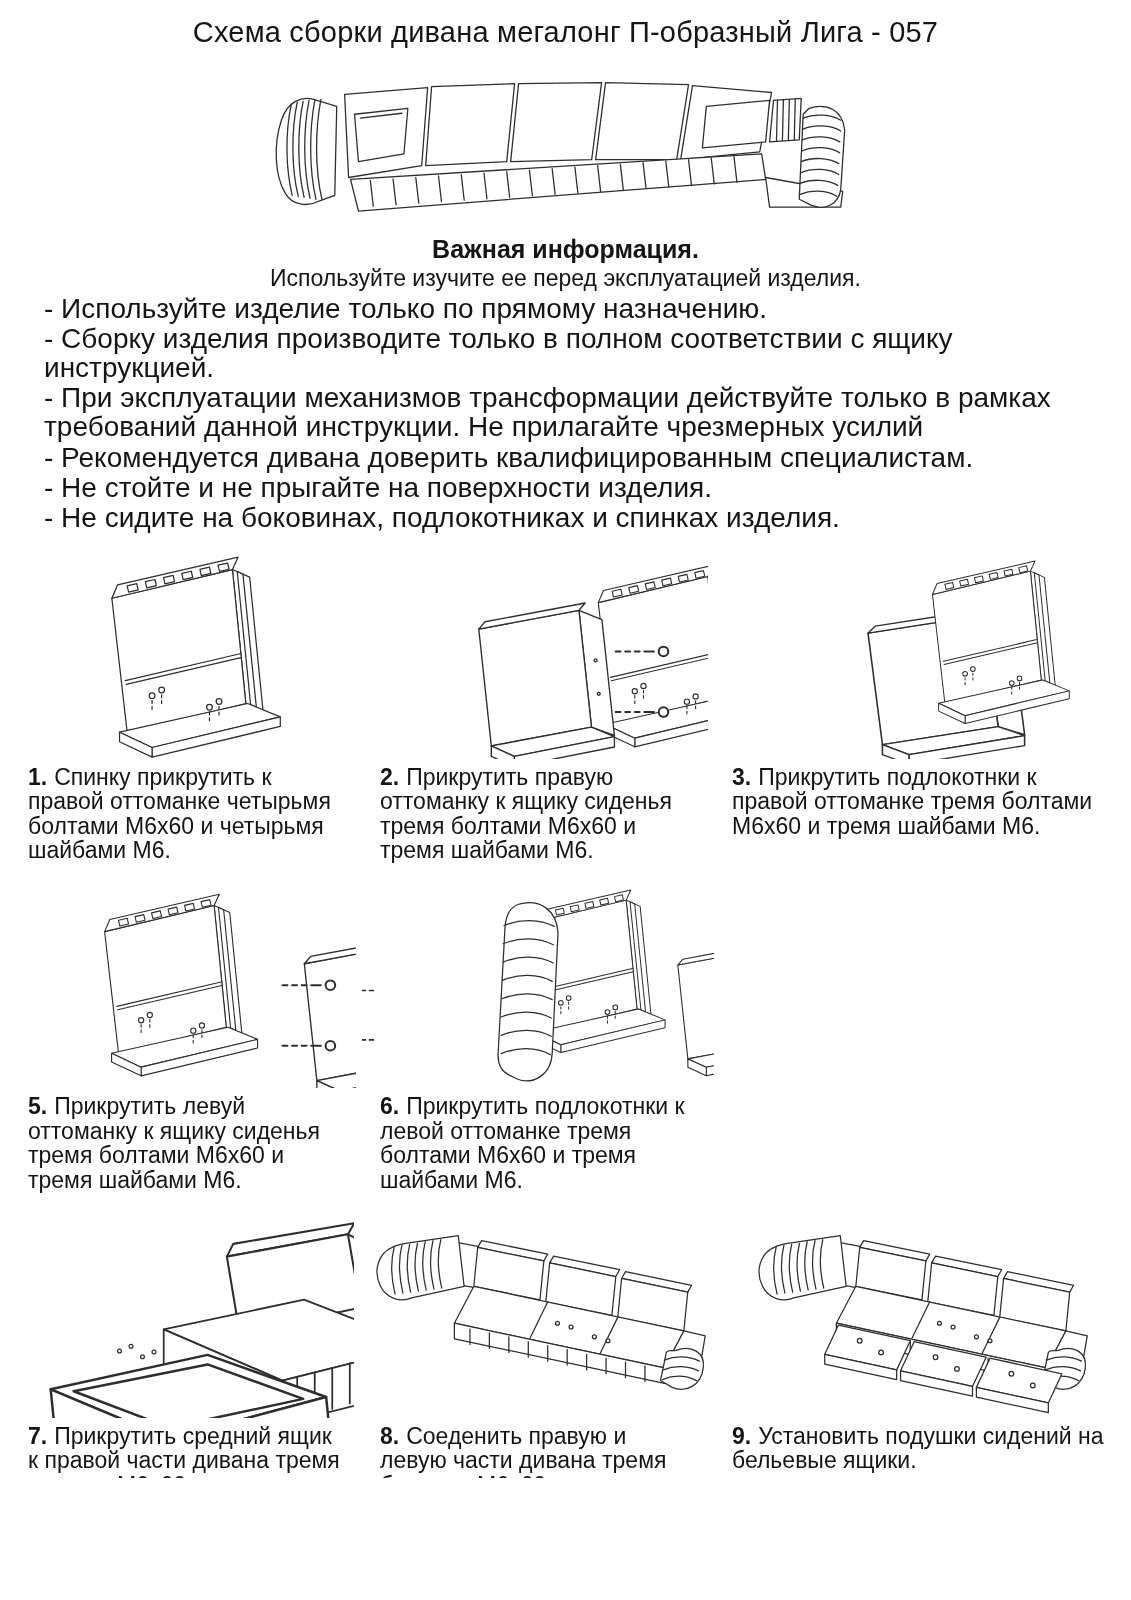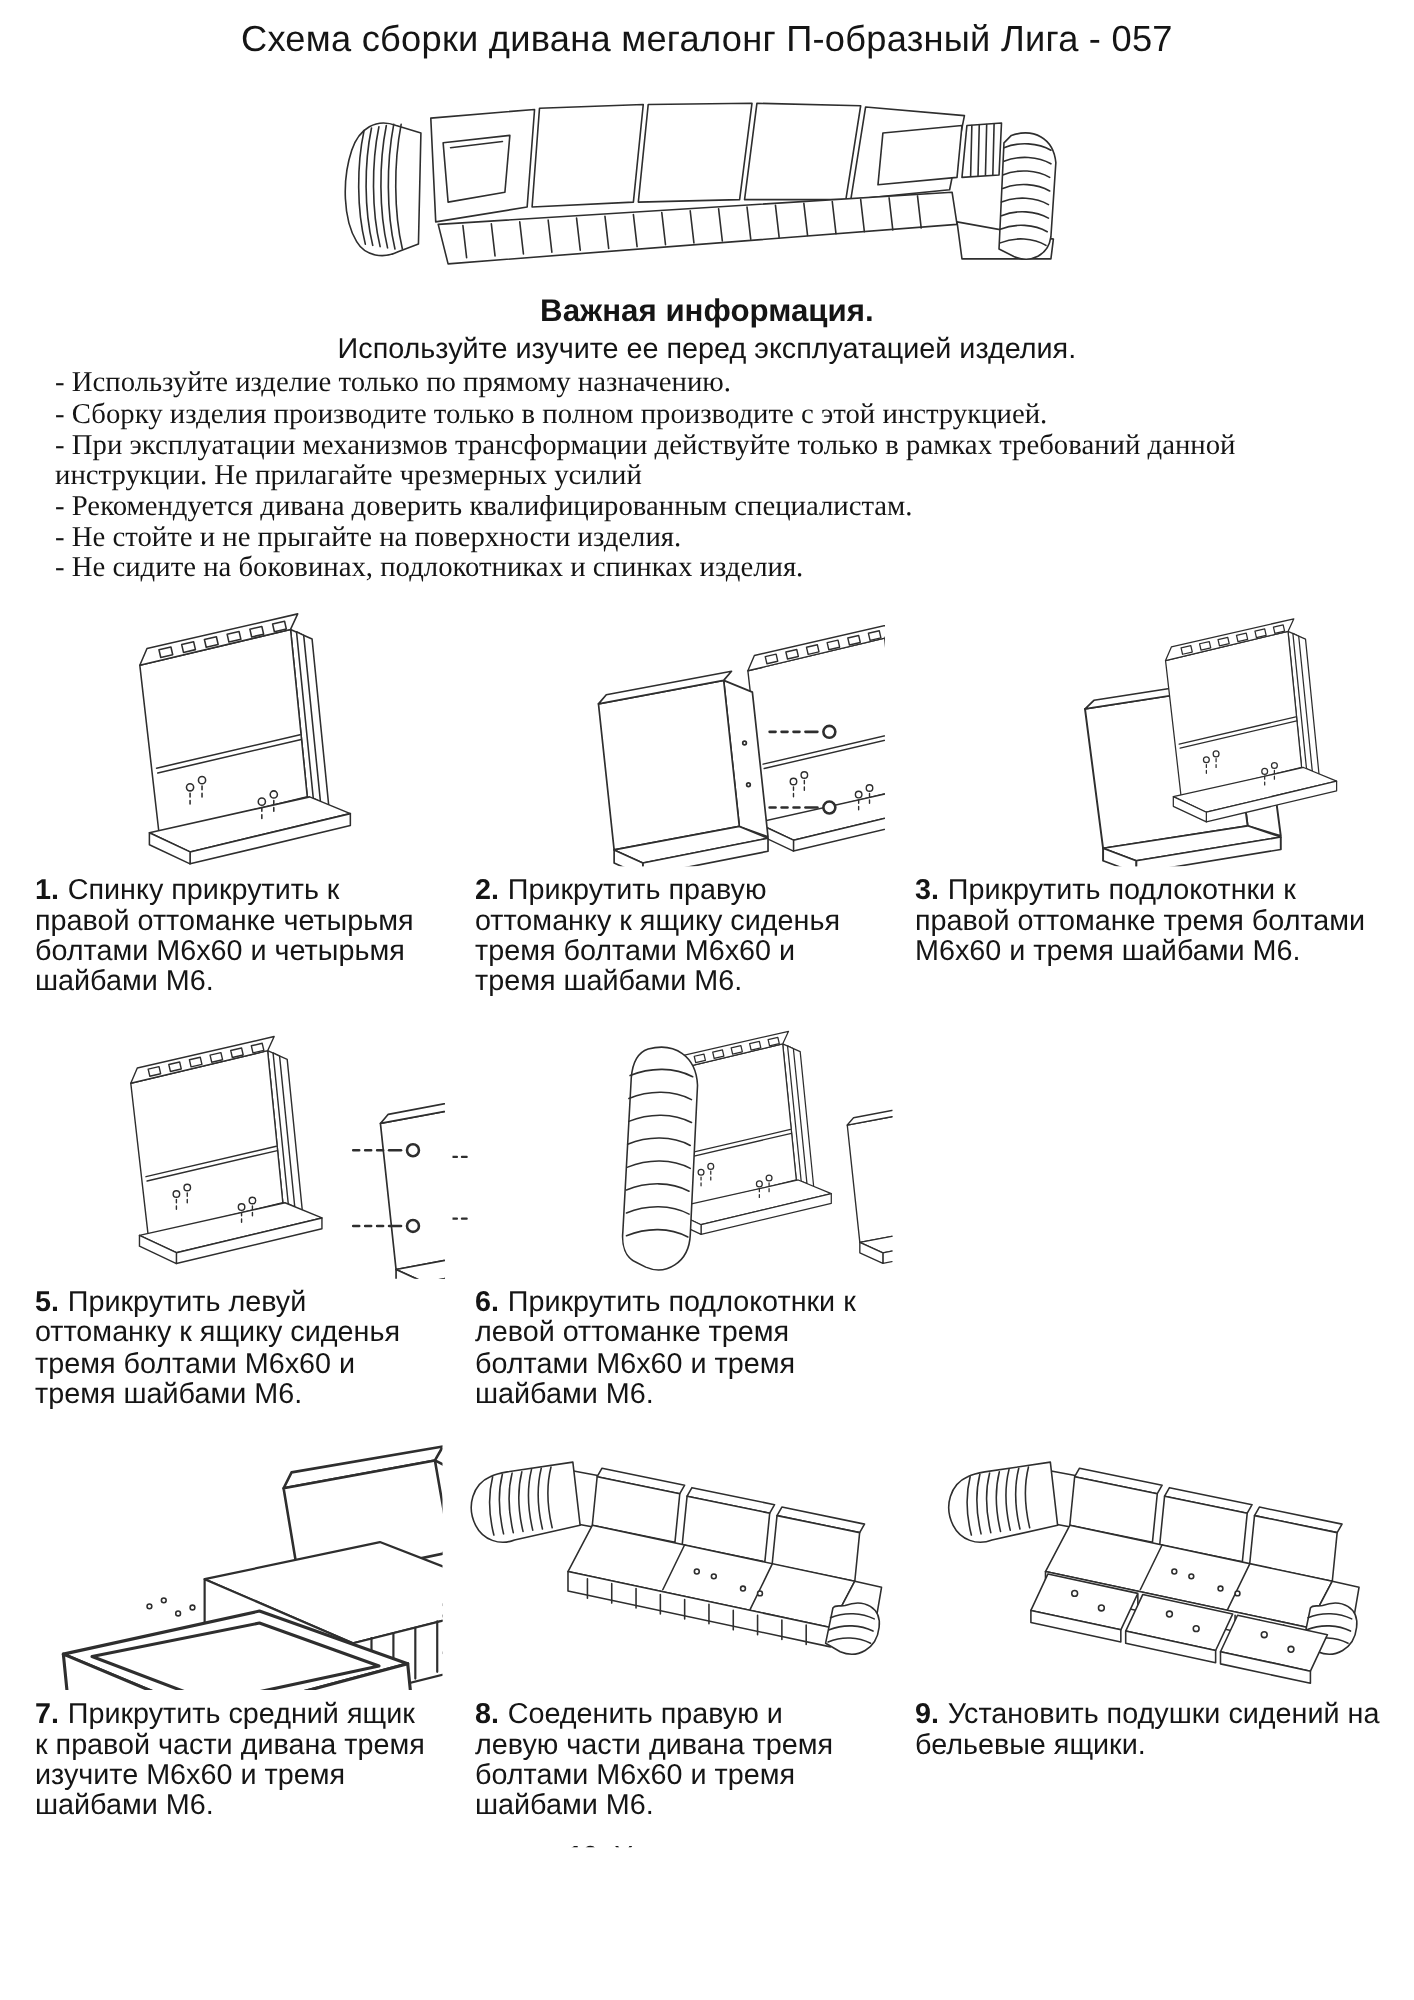--- a/index.html
+++ b/index.html
@@ -3,21 +3,21 @@
 <meta charset="utf-8">
 <style>
   html,body{margin:0;padding:0;background:#fff;color:#151515;}
   body{font-family:"Liberation Sans",sans-serif;}
   .page{width:1131px;height:1478px;margin:0 auto;position:relative;background:#fff;overflow:hidden;}
   .title{text-align:center;font-size:29px;font-weight:400;letter-spacing:.2px;padding-top:16px;margin:0;}
   .hero{display:flex;justify-content:center;margin-top:2px;height:168px;}
   .info{margin-top:16px;}
   .info-head{text-align:center;font-size:25px;font-weight:bold;margin:2px 0 0 0;}
   .info-sub{text-align:center;font-size:23px;margin:1px 0 0 0;}
-  .bullets{margin:2px 26px 0 44px;font-size:23px;line-height:1.04;font-family:Liberation Serif, serif;}
+  .bullets{margin:2px 26px 0 44px;font-size:28px;line-height:1.04;}
   .bullets p{margin:1px 0;}
   .grid{display:grid;grid-template-columns:352px 352px 1fr;padding:0 6px 0 10px;}
   .cell{display:flex;flex-direction:column;}
   .illu-wrap{height:226px;display:flex;align-items:flex-end;justify-content:center;}
   .illu-wrap svg{display:block;}
   .caption{font-size:23px;line-height:1.06;padding:6px 18px 0 18px;}
   .caption b{margin-right:7px;}
   .step10{text-align:center;font-size:22px;margin-top:16px;}
   .step10 b{margin-right:7px;}
   
@@ -227,21 +227,21 @@
         <path class="nf" d="M547,145 C559,140 574,141 584,147"></path>
       </g>
     </svg>
   </div>
 
   <div class="info">
     <p class="info-head">Важная информация.</p>
     <p class="info-sub">Используйте изучите ее перед эксплуатацией изделия.</p>
     <div class="bullets">
       <p>- Используйте изделие только по прямому назначению.</p>
-      <p>- Сборку изделия производите только в полном производите с этой инструкцией.</p>
+      <p>- Сборку изделия производите только в полном соответствии с ящику инструкцией.</p>
       <p>- При эксплуатации механизмов трансформации действуйте только в рамках требований данной инструкции. Не прилагайте чрезмерных усилий</p>
       <p>- Рекомендуется дивана доверить квалифицированным специалистам.</p>
       <p>- Не стойте и не прыгайте на поверхности изделия.</p>
       <p>- Не сидите на боковинах, подлокотниках и спинках изделия.</p>
     </div>
   </div>
 
   <div class="grid">
     <div class="cell">
       <div class="illu-wrap">

